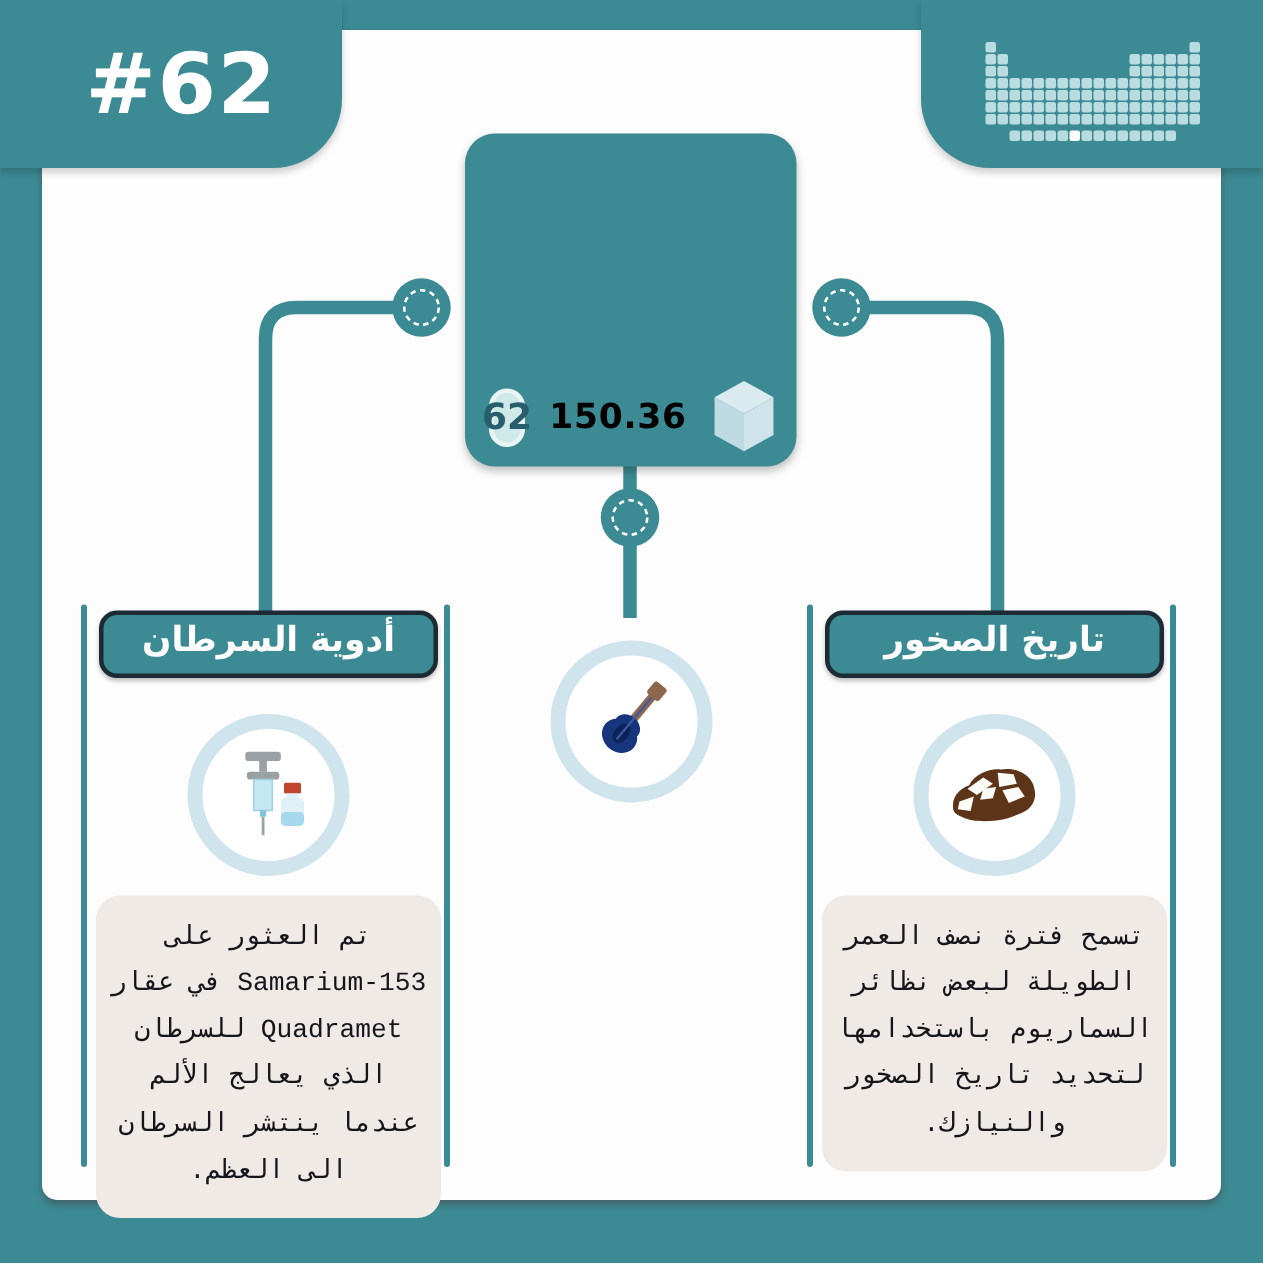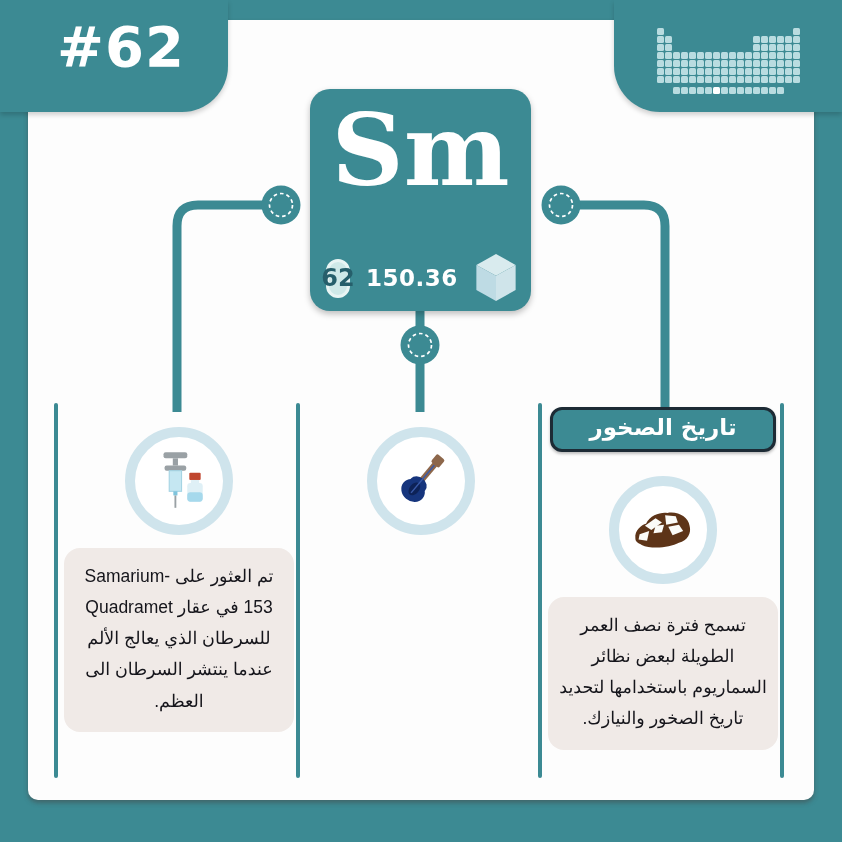--- a/index.html
+++ b/index.html
@@ -27,21 +27,21 @@
     z-index:1;
   }
   .corner-block{
     position:absolute;top:0;width:228px;height:112px;
     background:var(--teal);z-index:3;
     box-shadow:0 3px 5px rgba(0,0,0,.18);
   }
   .corner-block.left{left:0;border-radius:0 0 46px 0;}
   .corner-block.right{right:0;border-radius:0 0 0 46px;}
   .corner-tag{
-    position:absolute;left:46px;top:14px;width:150px;
+    position:absolute;left:46px;top:24px;width:150px;
     color:#fff;font-size:56px;font-weight:bold;letter-spacing:1px;
     text-align:center;
   }
   
   .pt-icon{position:absolute;right:42px;top:28px;width:143px;height:67px;}
   .pt-cell{position:absolute;width:7px;height:7px;border-radius:1.5px;background:#b9dce0;}
   .pt-cell.hl{background:#ffffff;}
   
   svg.connectors{position:absolute;left:0;top:0;z-index:2;}
   
@@ -64,21 +64,21 @@
   .element-card .meta{
     position:absolute;left:16px;right:13px;bottom:12px;height:42px;
     display:flex;align-items:center;
   }
   .num-badge{
     width:24px;height:39px;border-radius:12px;
     background:var(--light-teal);border:3px solid #e9f5f4;
     display:flex;align-items:center;justify-content:center;
     color:#265f6b;font-size:24px;font-weight:bold;
   }
-  .mass{flex:1;text-align:center;color:#ffffff;font-size:23px;font-weight:bold;letter-spacing:.5px;}
+  .mass{flex:1;text-align:center;color:#000000;font-size:23px;font-weight:bold;letter-spacing:.5px;}
   .cube{width:44px;height:48px;}
   
   .divider{
     position:absolute;top:403px;height:375px;width:4px;
     background:var(--teal);z-index:3;border-radius:2px;
   }
   .column{position:absolute;top:403px;width:242px;z-index:4;}
   .col-header{
     margin:4px 8px 0;height:45px;background:var(--teal);
     border:3px solid var(--outline);border-radius:12px;
@@ -88,21 +88,21 @@
   }
   .icon-ring{
     width:108px;height:108px;border-radius:50%;
     border:10px solid var(--pale-blue);background:#fff;
     margin:24px auto 0;display:flex;align-items:center;justify-content:center;
   }
   .col-text{
     margin:13px 6px 0;background:var(--box-bg);border-radius:16px;
     padding:13px 8px 15px;direction:rtl;text-align:center;
     color:var(--ink);font-size:17.5px;line-height:1.78;
-    font-family:Liberation Sans, sans-serif;
+    font-family:Liberation Mono, monospace;
   }
 </style>
 </head>
 <body>
 
 <div class="canvas-white"></div>
 
 <svg class="connectors" width="842" height="842" viewBox="0 0 842 842">
   <g stroke="#3c8a93" stroke-width="9" fill="none">
     <path d="M 285 205 L 198 205 Q 177 205 177 226 L 177 412"></path>
@@ -227,38 +227,38 @@
       <div class="pt-cell" style="left: 80px; top: 59px;"></div>
       <div class="pt-cell" style="left: 88px; top: 59px;"></div>
       <div class="pt-cell" style="left: 96px; top: 59px;"></div>
       <div class="pt-cell" style="left: 104px; top: 59px;"></div>
       <div class="pt-cell" style="left: 112px; top: 59px;"></div>
       <div class="pt-cell" style="left: 120px; top: 59px;"></div>
     </div>
 </div>
 
 <div class="element-card">
-  <div class="symbol">Sm</div>
   <div class="meta">
     <div class="num-badge">62</div>
     <div class="mass">150.36</div>
     <svg class="cube" viewBox="0 0 40 44">
       <polygon points="20,0 38,10 20,20 2,10" fill="#d9ebee"></polygon>
       <polygon points="2,10 20,20 20,43 2,33" fill="#bedbe4"></polygon>
       <polygon points="20,20 38,10 38,33 20,43" fill="#cfe4ea"></polygon>
     </svg>
   </div>
 </div>
 
 <div class="divider" style="left:54px"></div>
 <div class="divider" style="left:296px"></div>
 <div class="divider" style="left:538px"></div>
 <div class="divider" style="left:780px"></div>
 
 <div class="column" style="left:58px">
+  <div class="col-header">أدوية السرطان</div>
   <div class="icon-ring">
     <svg width="66" height="66" viewBox="0 0 64 64">
       <rect x="17" y="4" width="23" height="6" rx="2" fill="#9aa1a5"></rect>
       <rect x="26" y="10" width="5" height="7" fill="#9aa1a5"></rect>
       <rect x="18" y="17" width="21" height="5" rx="2" fill="#9aa1a5"></rect>
       <rect x="22.5" y="22" width="12" height="20" fill="#c5e7f2" stroke="#a2d2e2" stroke-width="1"></rect>
       <rect x="26.5" y="42" width="4" height="4" fill="#7fc4dc"></rect>
       <rect x="27.6" y="46" width="1.8" height="12" fill="#9aa1a5"></rect>
       <rect x="42" y="24" width="11" height="7" rx="1" fill="#c0462e"></rect>
       <rect x="43.5" y="31" width="8" height="3" fill="#dff0f6"></rect>

